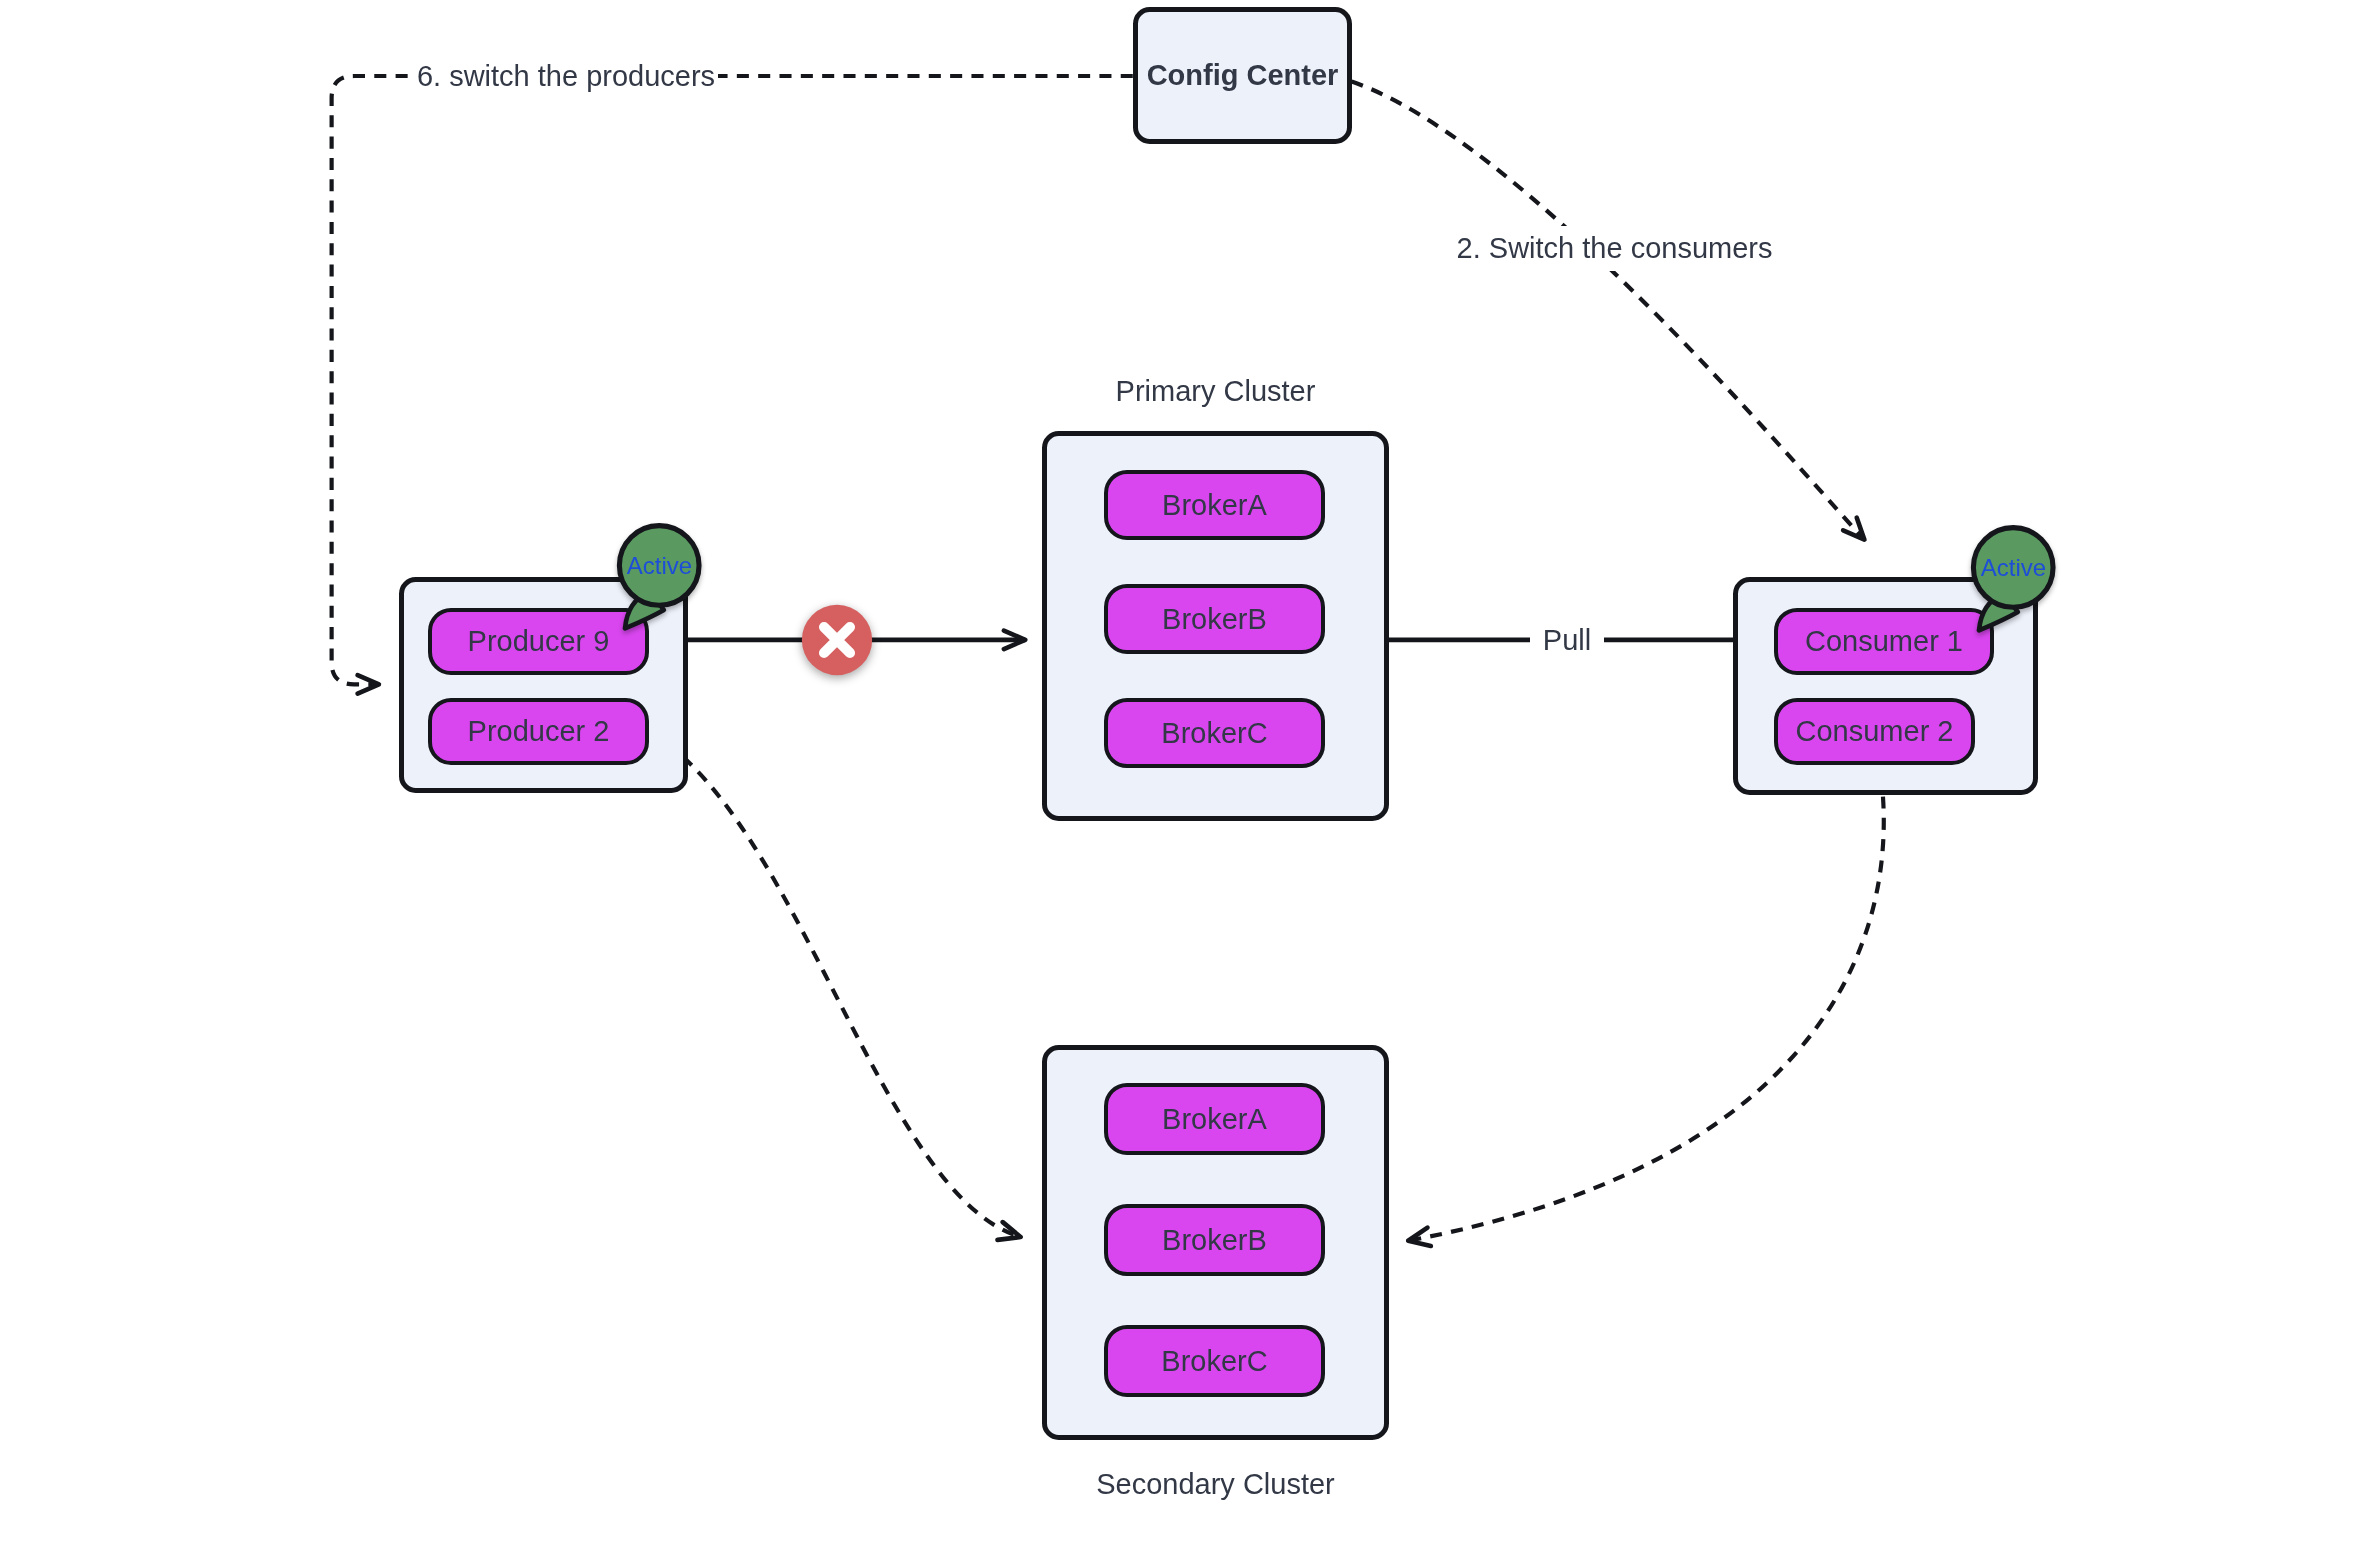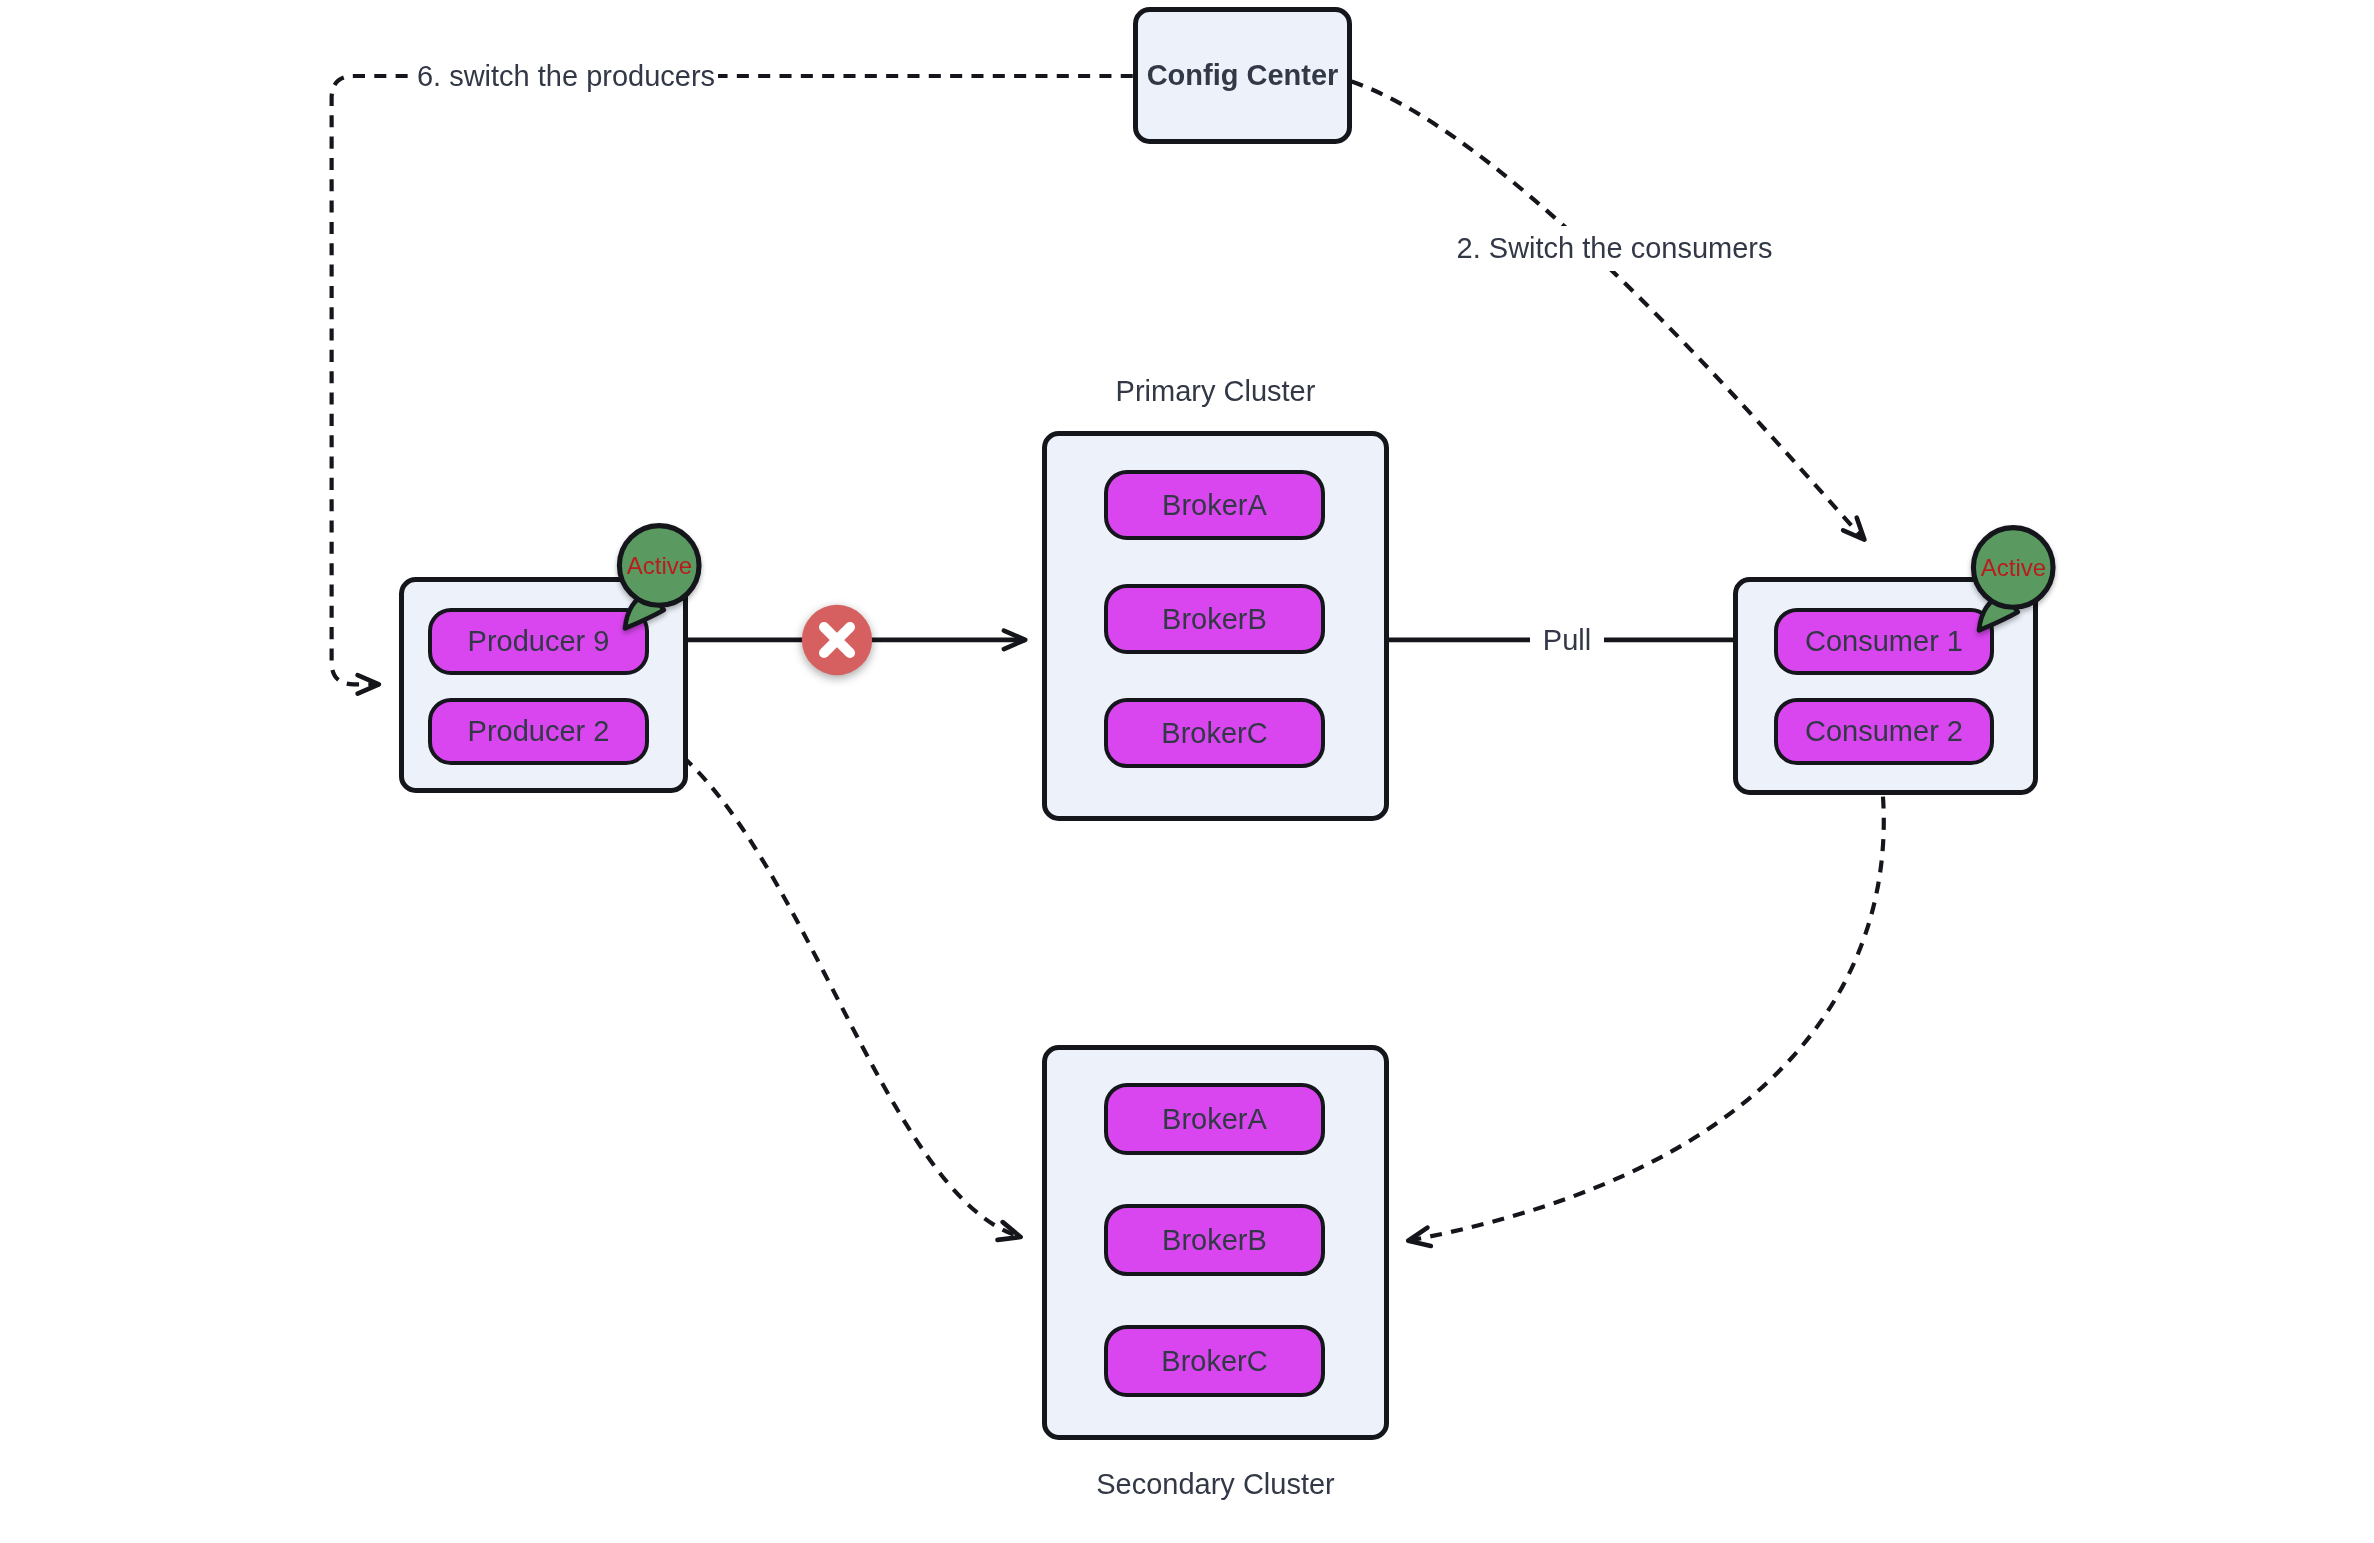--- a/index.html
+++ b/index.html
@@ -26,21 +26,21 @@
     position:absolute;display:flex;align-items:center;justify-content:center;
     font-size:29px;white-space:nowrap;background:#ffffff;z-index:3;
   }
   .badge{
     position:absolute;z-index:5;width:100px;height:113px;
     filter:drop-shadow(0.9px 3.7px 2.8px rgba(0,0,0,0.30));
   }
   .badge .badge-label{
     position:absolute;left:0;top:0;width:95px;height:89px;
     display:flex;align-items:center;justify-content:center;
-    color:#b91c1c;font-size:24px;
+    color:#1d4ed8;font-size:24px;
   }
   .errordot{
     position:absolute;z-index:5;left:800px;top:603px;width:74px;height:74px;
     filter:drop-shadow(0px 3.7px 4.6px rgba(0,0,0,0.35));
   }
 </style>
 </head>
 <body>
 
 <div class="canvas">
@@ -92,21 +92,21 @@
   </div>
 
   <div class="plainlabel" style="left:1042px;top:369px;width:347px;height:45px;">Primary Cluster</div>
   <div class="node" style="left:1042px;top:431px;width:347px;height:390px;"></div>
   <div class="subnode" style="left:1104px;top:470px;width:221px;height:70px;">BrokerA</div>
   <div class="subnode" style="left:1104px;top:584px;width:221px;height:70px;">BrokerB</div>
   <div class="subnode" style="left:1104px;top:698px;width:221px;height:70px;">BrokerC</div>
 
   <div class="node" style="left:1733px;top:577px;width:305px;height:218px;"></div>
   <div class="subnode" style="left:1774px;top:608px;width:220px;height:67px;">Consumer 1</div>
-  <div class="subnode" style="left:1774px;top:698px;width:220px;height:67px;">Consumer 2</div>
+  <div class="subnode" style="left:1774px;top:698px;width:201px;height:67px;">Consumer 2</div>
 
   <div class="badge" style="left:1966px;top:523px;">
     <svg width="100" height="113" viewBox="0 0 108 122">
       <path d="M14 116 C16 96 24 84 40 76 L56 96 C42 104 28 110 14 116 Z" fill="#5a9a61" stroke="#14161b" stroke-width="5" stroke-linejoin="round"></path>
       <circle cx="51" cy="48" r="43" fill="#5a9a61" stroke="#14161b" stroke-width="5.5"></circle>
     </svg>
     <span class="badge-label">Active</span>
   </div>
 
   <div class="node" style="left:1042px;top:1045px;width:347px;height:395px;"></div>

